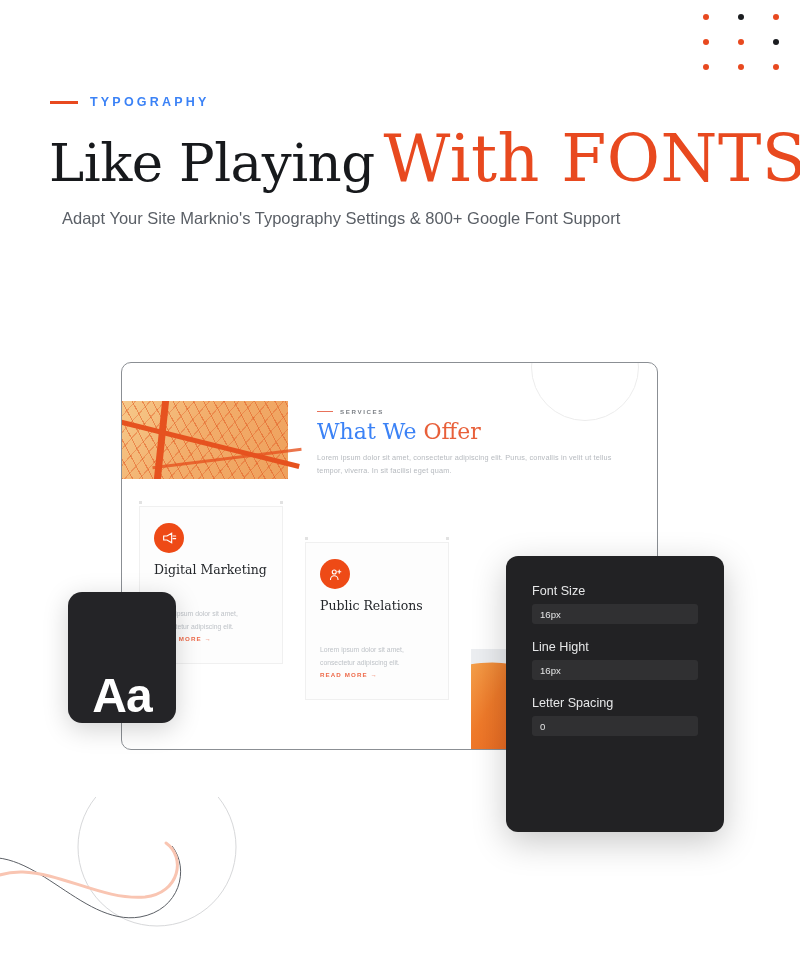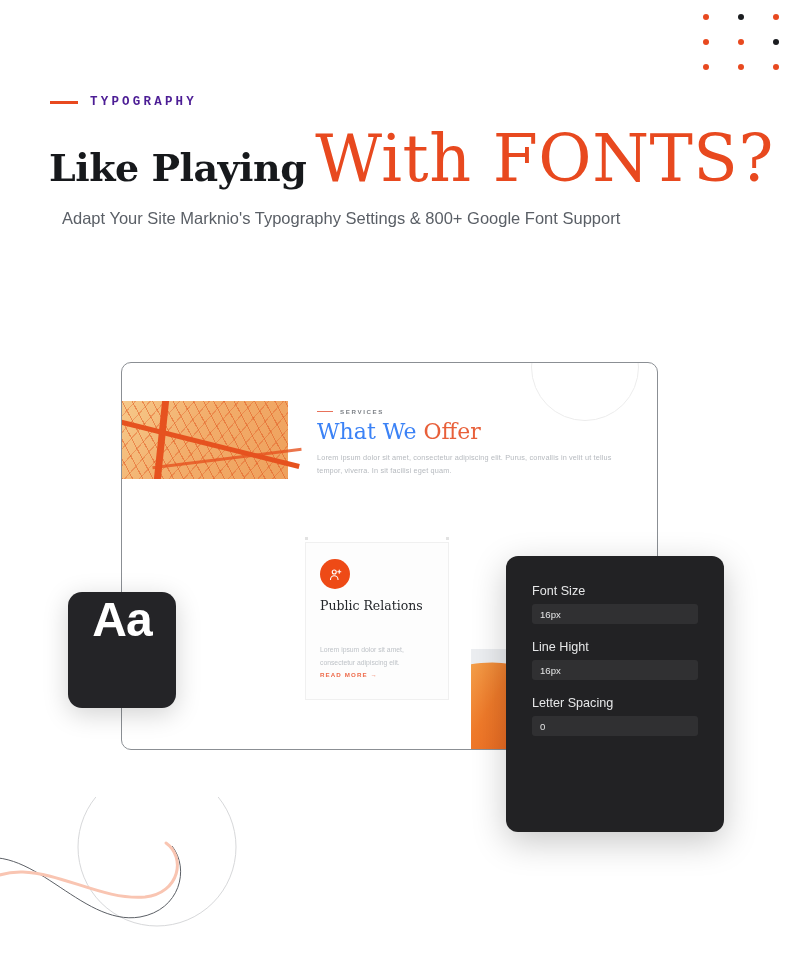--- a/index.html
+++ b/index.html
@@ -21,31 +21,31 @@
   .dot { position: absolute; width: 6px; height: 6px; border-radius: 50%; }
 
   
   .eyebrow {
     position: absolute; left: 50px; top: 95px;
     display: flex; align-items: center; gap: 12px;
   }
   .eyebrow-dash { width: 28px; height: 3px; background: #e8491f; display: block; }
   .eyebrow-text {
     font-size: 12.5px; font-weight: 700; letter-spacing: 3.2px;
-    color: #4c1d95; font-family: Liberation Mono, monospace;
+    color: #3b82f6; font-family: Liberation Sans, sans-serif;
   }
 
   
   .headline {
     position: absolute; left: 49px; top: 125px;
     white-space: nowrap; line-height: 1.05;
   }
   .headline .h-dark {
     font-family: "DejaVu Serif", serif;
-    font-weight: 700; font-size: 38px; color: #17191c;
+    font-weight: 400; font-size: 53px; color: #17191c;
     letter-spacing: -0.5px;
   }
   .headline .h-accent {
     font-family: "DejaVu Serif", serif;
     font-weight: 400; font-size: 65px; color: #e8491f;
     letter-spacing: 0.5px;
   }
 
   
   .subtitle {
@@ -157,23 +157,23 @@
   }
   .petal-c {
     position: absolute; left: 30px; bottom: -30px; width: 140px; height: 110px;
     background: linear-gradient(20deg, #d8410c 0%, #ef7c2c 100%);
     border-radius: 50% 60% 20% 40%;
   }
 
   
   .aa-tile {
     position: absolute; left: 68px; top: 592px;
-    width: 108px; height: 116px; border-radius: 14px;
+    width: 108px; height: 131px; border-radius: 14px;
     background: #242427;
-    display: flex; align-items: flex-start; justify-content: center;
+    display: flex; align-items: flex-end; justify-content: center;
     box-shadow: 0 6px 26px rgba(0,0,0,.18);
   }
   .aa-text {
     color: #fff; font-size: 48px; font-weight: 700;
     font-family: "Liberation Sans", sans-serif; letter-spacing: -1px;
   }
 
   
   .settings-panel {
     position: absolute; left: 506px; top: 556px;
@@ -239,20 +239,33 @@
       <span class="site-eyebrow-text">SERVICES</span>
     </div>
     <div class="site-h2">
       <span class="dark">What We</span>
       <span class="accent">Offer</span>
     </div>
     <div class="site-lede">Lorem ipsum dolor sit amet, consectetur adipiscing elit. Purus, convallis in velit ut tellus tempor, viverra. In sit facilisi eget quam.</div>
 
     <div class="cards">
 
+      <div class="card c1">
+        <div class="card-corner" style="left:-1px;top:-6px;"></div>
+        <div class="card-corner" style="right:-1px;top:-6px;"></div>
+        <div class="card-icon">
+          <svg width="16" height="16" viewBox="0 0 24 24" fill="none" stroke="#fff" stroke-width="1.7" stroke-linecap="round">
+            <path d="M4 9h5l7-4v14l-7-4H4z"></path>
+              <path d="M18 9h4M18 13h4"></path>
+          </svg>
+        </div>
+        <div class="card-title">Digital Marketing</div>
+        <div class="card-text">Lorem ipsum dolor sit amet, consectetur adipiscing elit.</div>
+        <div class="card-link">READ MORE →</div>
+      </div>
 
       <div class="card c2">
         <div class="card-corner" style="left:-1px;top:-6px;"></div>
         <div class="card-corner" style="right:-1px;top:-6px;"></div>
         <div class="card-icon">
           <svg width="15" height="15" viewBox="0 0 24 24" fill="none" stroke="#fff" stroke-width="1.8" stroke-linecap="round">
             <circle cx="10" cy="8" r="3.2"></circle>
               <path d="M4 20c0-3.4 2.7-6 6-6s6 2.6 6 6"></path>
             <path d="M18 5v5M15.5 7.5h5"></path>
           </svg>

